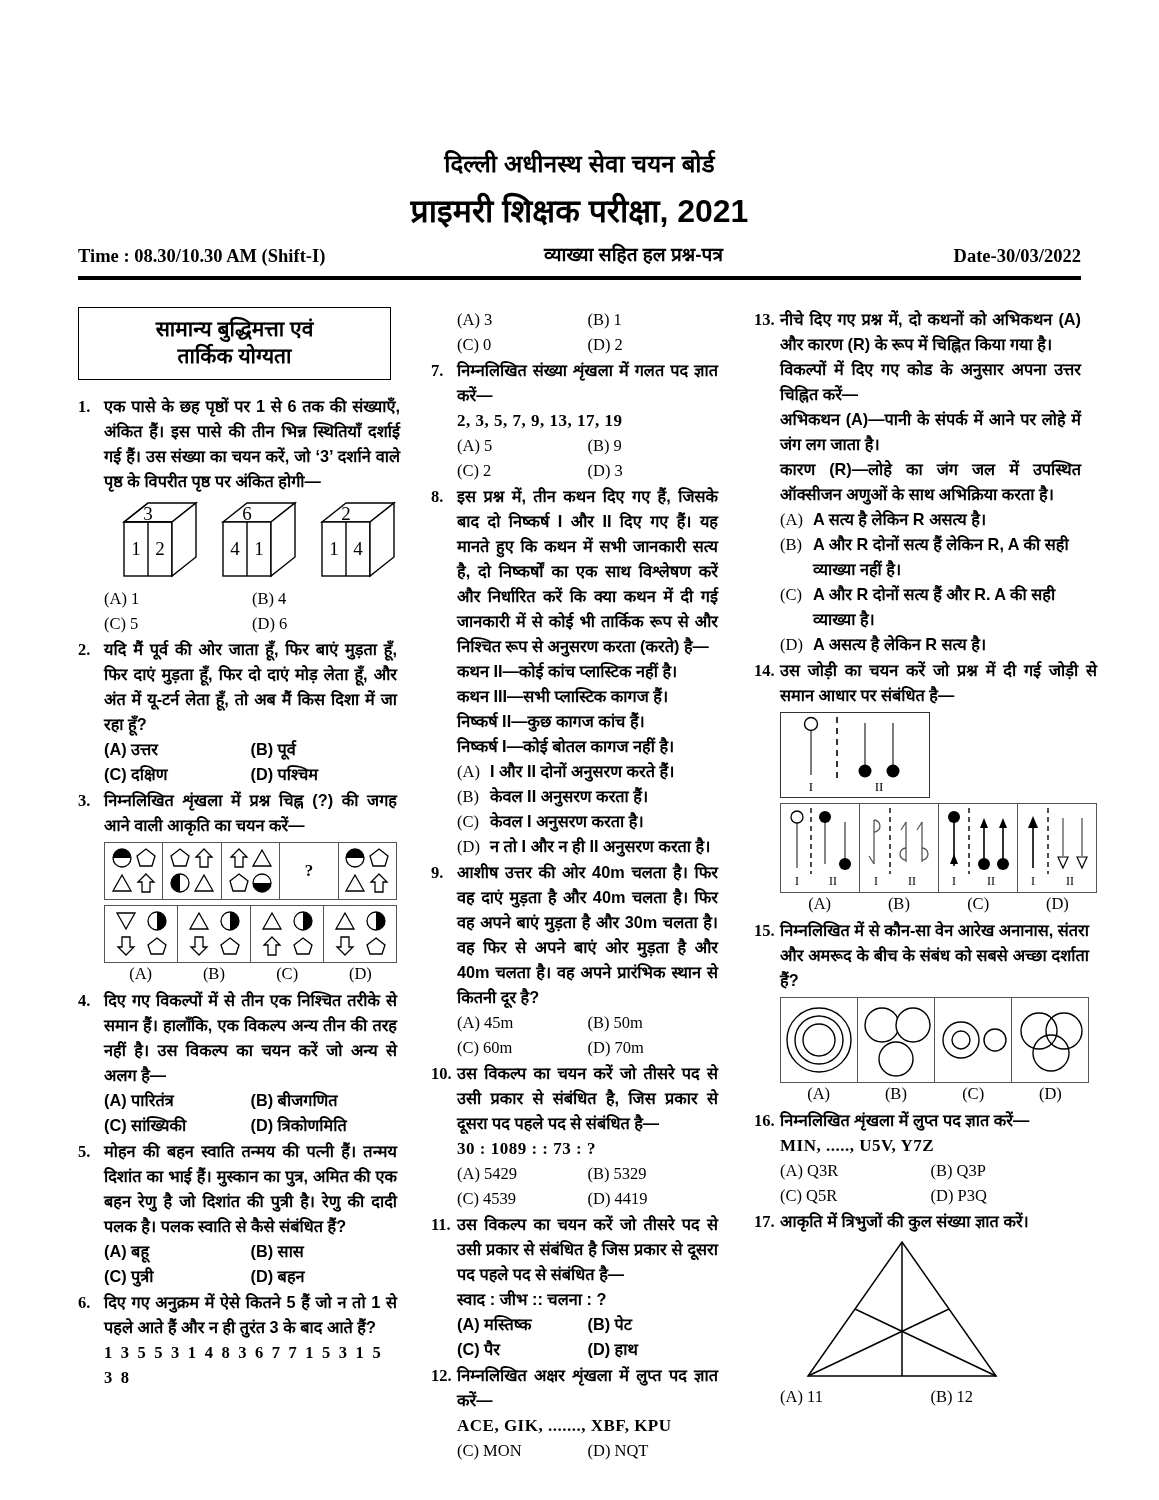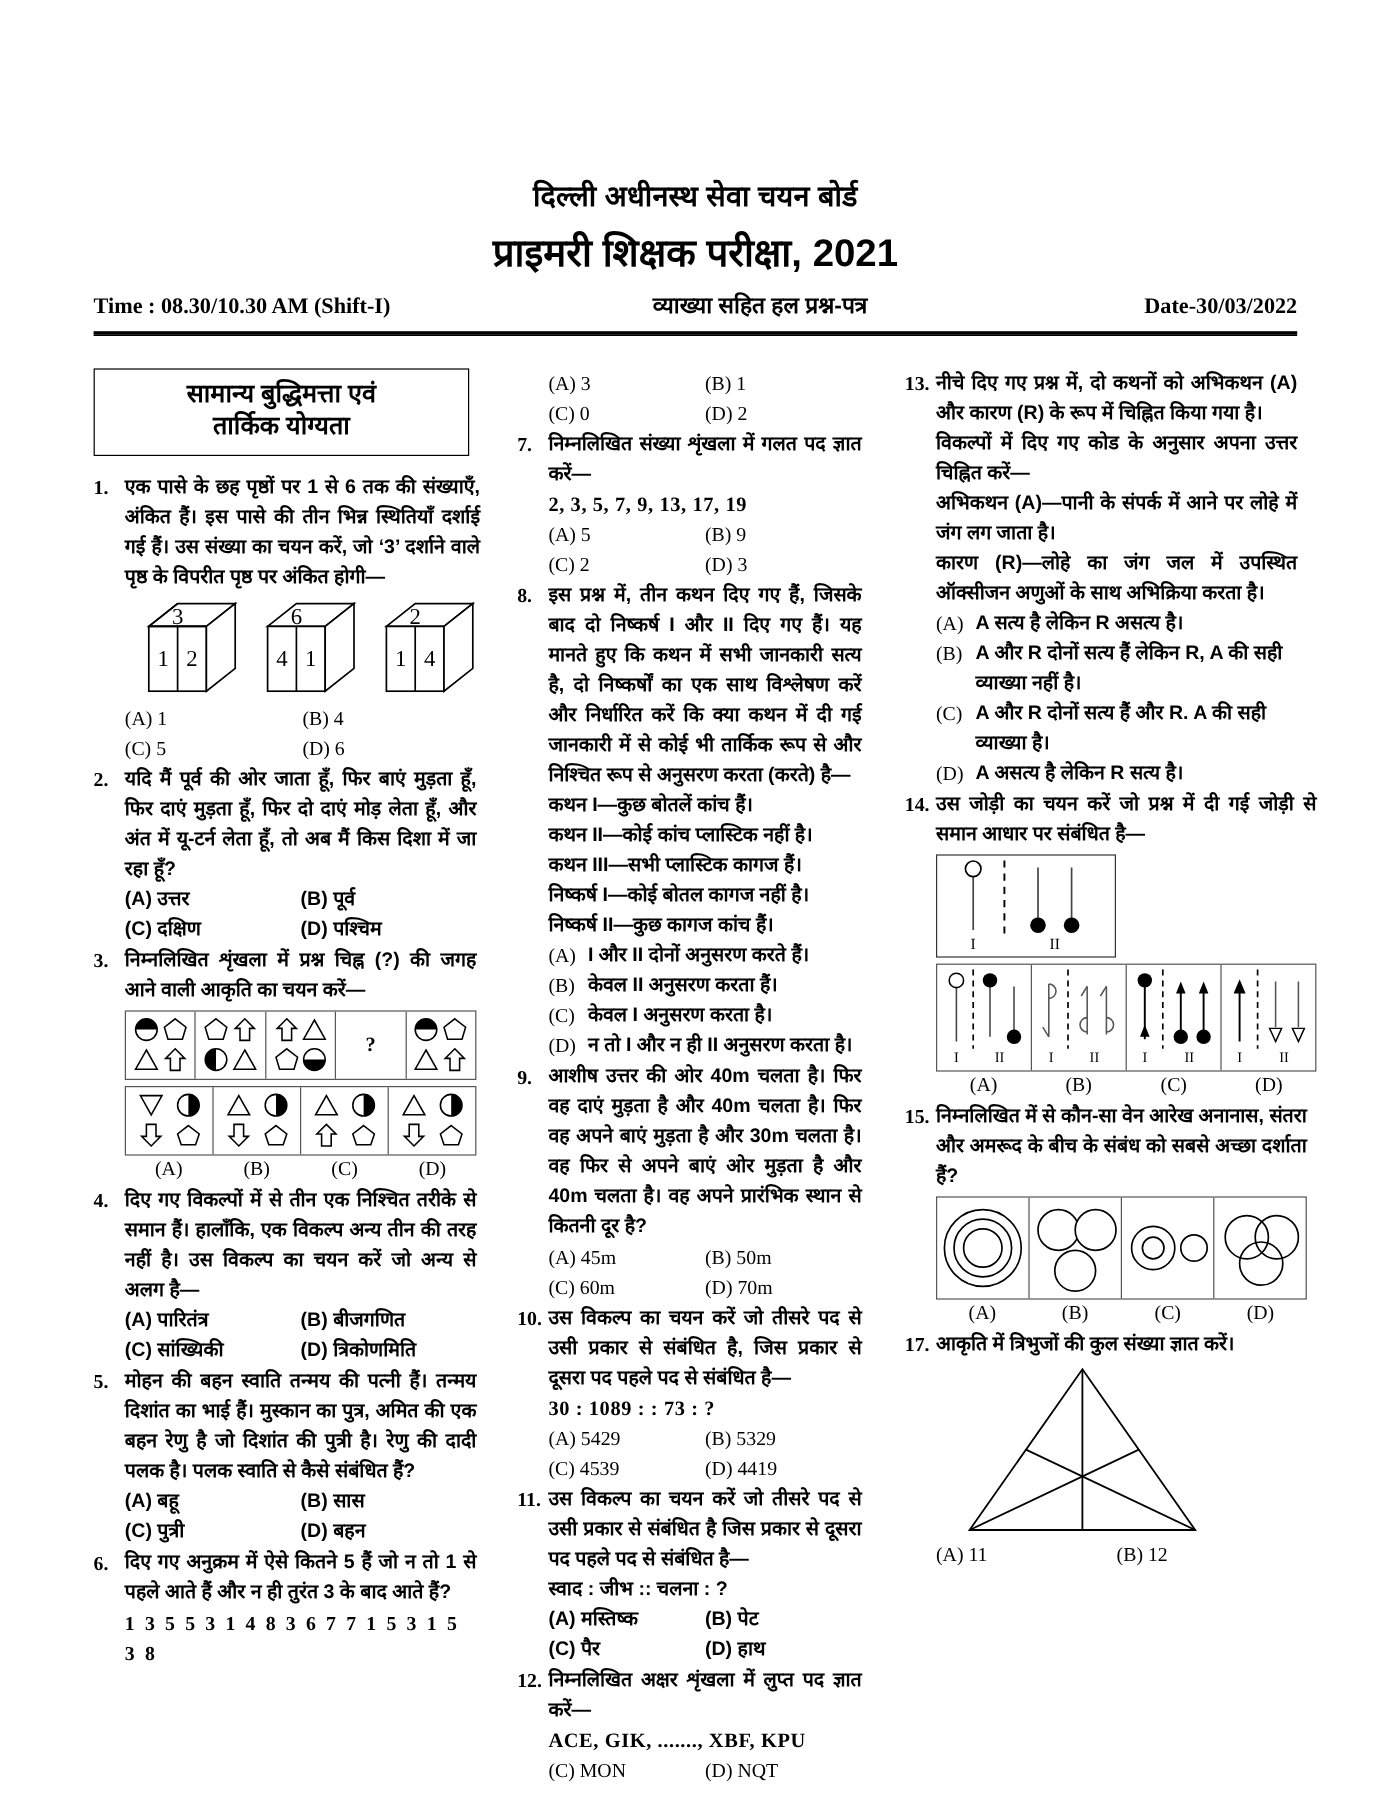--- a/index.html
+++ b/index.html
@@ -446,25 +446,24 @@
               <div class="opt">(D)  3</div>
             </div>
           </div>
         </div>
       </div>
 
       <div class="q">
         <div class="qnum">8.</div>
         <div class="qbody">
           <div class="qtext">इस प्रश्न में, तीन कथन दिए गए हैं, जिसके बाद दो निष्कर्ष I और II दिए गए हैं। यह मानते हुए कि कथन में सभी जानकारी सत्य है, दो निष्कर्षों का एक साथ विश्लेषण करें और निर्धारित करें कि क्या कथन में दी गई जानकारी में से कोई भी तार्किक रूप से और निश्चित रूप से अनुसरण करता (करते) है—</div>
-          <div class="qtext nj">कथन I—कुछ बोतलें कांच हैं।</div>
           <div class="qtext nj">कथन II—कोई कांच प्लास्टिक नहीं है।</div>
           <div class="qtext nj">कथन III—सभी प्लास्टिक कागज हैं।</div>
+          <div class="qtext nj">निष्कर्ष II—कुछ कागज कांच हैं।</div>
           <div class="qtext nj">निष्कर्ष I—कोई बोतल कागज नहीं है।</div>
-          <div class="qtext nj">निष्कर्ष II—कुछ कागज कांच हैं।</div>
           <div class="opts opt-stack">
             <div class="optrow">
                 <div class="opt">
                   <span class="lab">(A)</span>
                   <span class="txt">I और II दोनों अनुसरण करते हैं।</span>
                 </div>
               </div>
             <div class="optrow">
                 <div class="opt">
                   <span class="lab">(B)</span>
@@ -723,20 +722,37 @@
             <div class="optlabels">
               <span>(A)</span>
               <span>(B)</span>
               <span>(C)</span>
               <span>(D)</span>
             </div>
           </div>
         </div>
       </div>
 
+      <div class="q">
+        <div class="qnum">16.</div>
+        <div class="qbody">
+          <div class="qtext">निम्नलिखित शृंखला में लुप्त पद ज्ञात करें—</div>
+          <div class="mono-line">MIN, ....., U5V, Y7Z</div>
+          <div class="opts">
+            <div class="optrow">
+              <div class="opt">(A)  Q3R</div>
+              <div class="opt">(B)  Q3P</div>
+            </div>
+            <div class="optrow">
+              <div class="opt">(C)  Q5R</div>
+              <div class="opt">(D)  P3Q</div>
+            </div>
+          </div>
+        </div>
+      </div>
 
       <div class="q">
         <div class="qnum">17.</div>
         <div class="qbody">
           <div class="qtext">आकृति में त्रिभुजों की कुल संख्या ज्ञात करें।</div>
           <svg class="tri" width="200" height="146" viewBox="0 0 200 146">
             <polygon points="100,6 194,140 6,140" fill="#fff" stroke="#000" stroke-width="1.5"></polygon>
             <line x1="100" y1="6" x2="100" y2="140" stroke="#000" stroke-width="1.5"></line>
             <line x1="6" y1="140" x2="147" y2="73" stroke="#000" stroke-width="1.5"></line>
             <line x1="194" y1="140" x2="53" y2="73" stroke="#000" stroke-width="1.5"></line>

